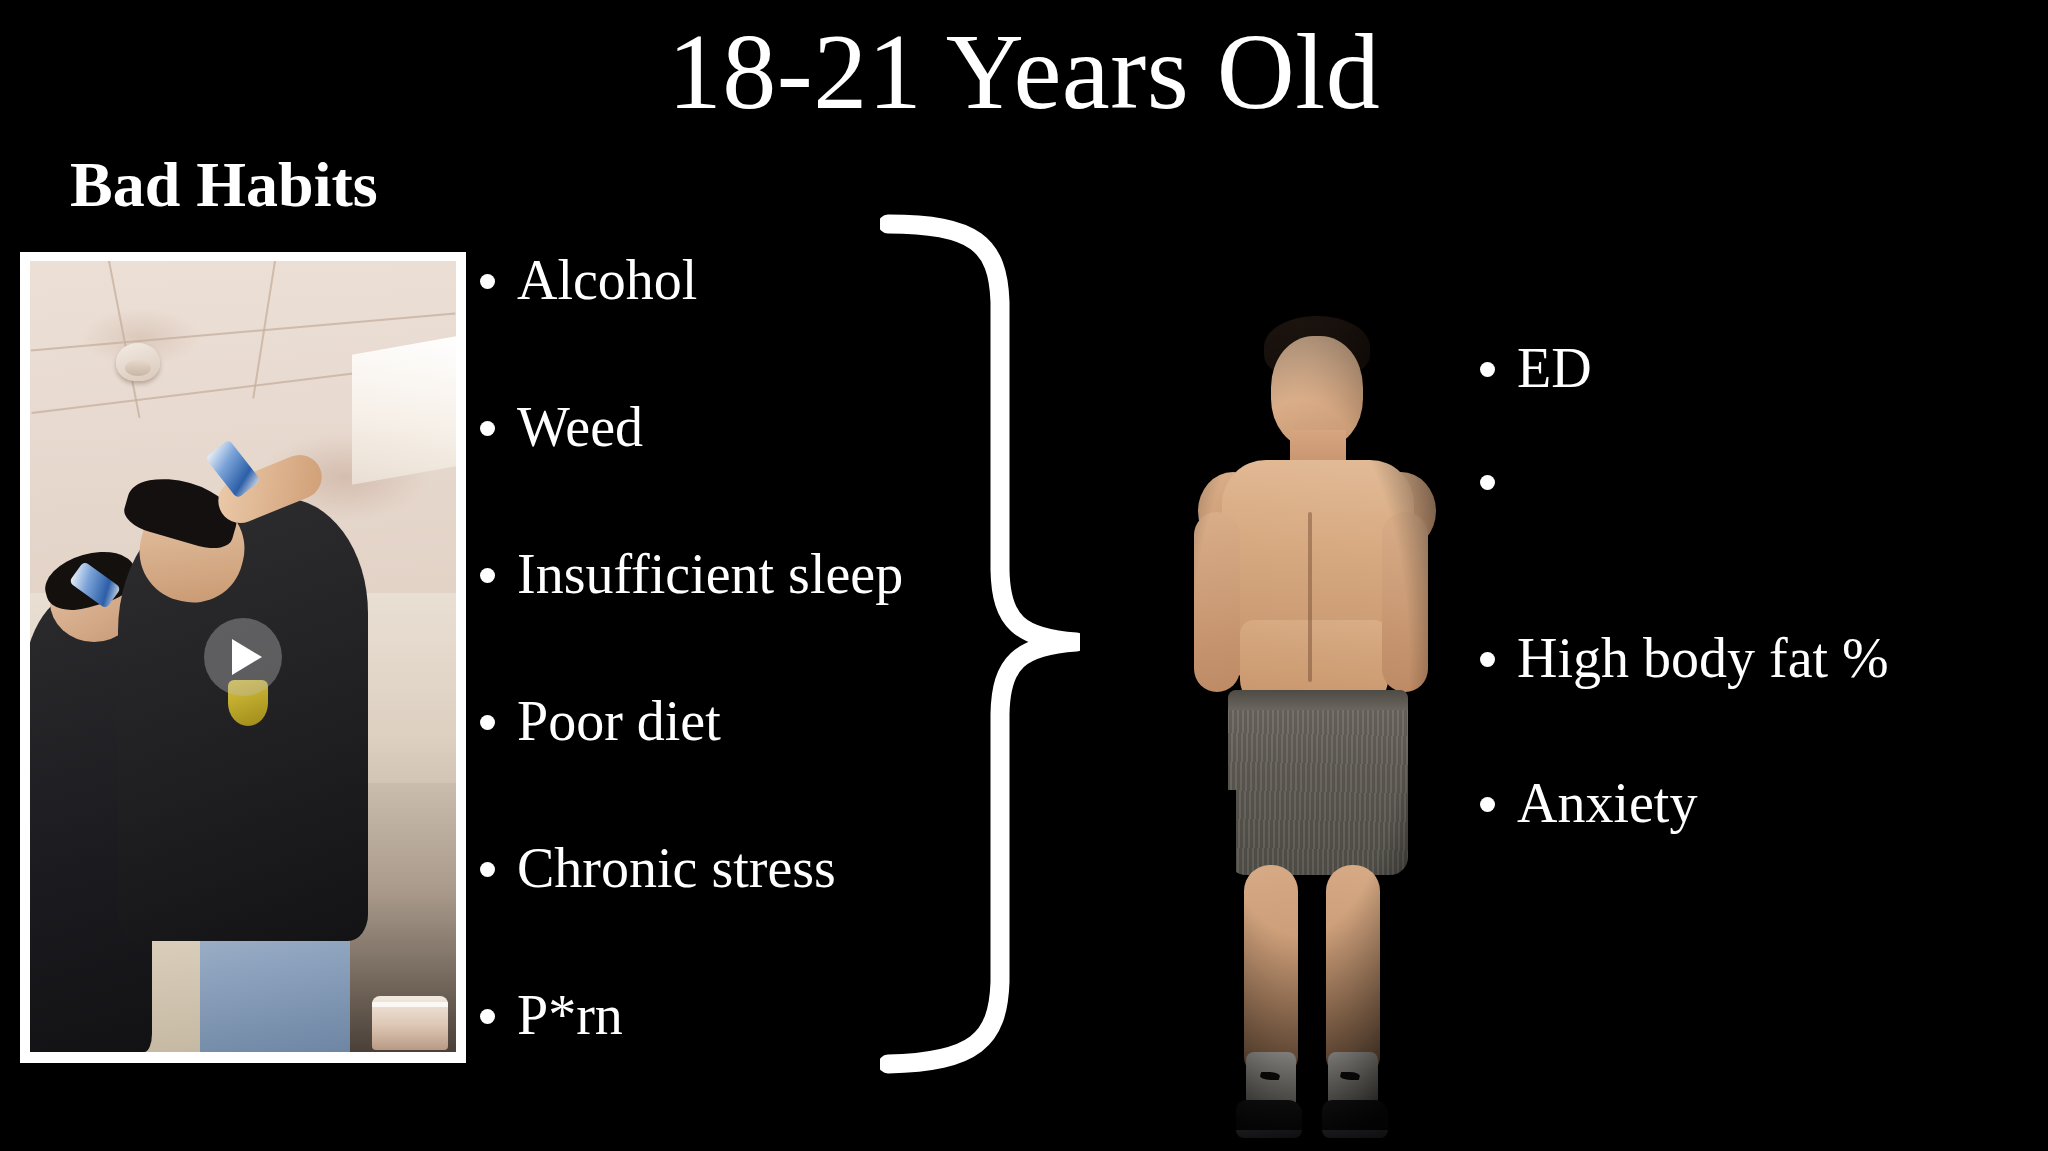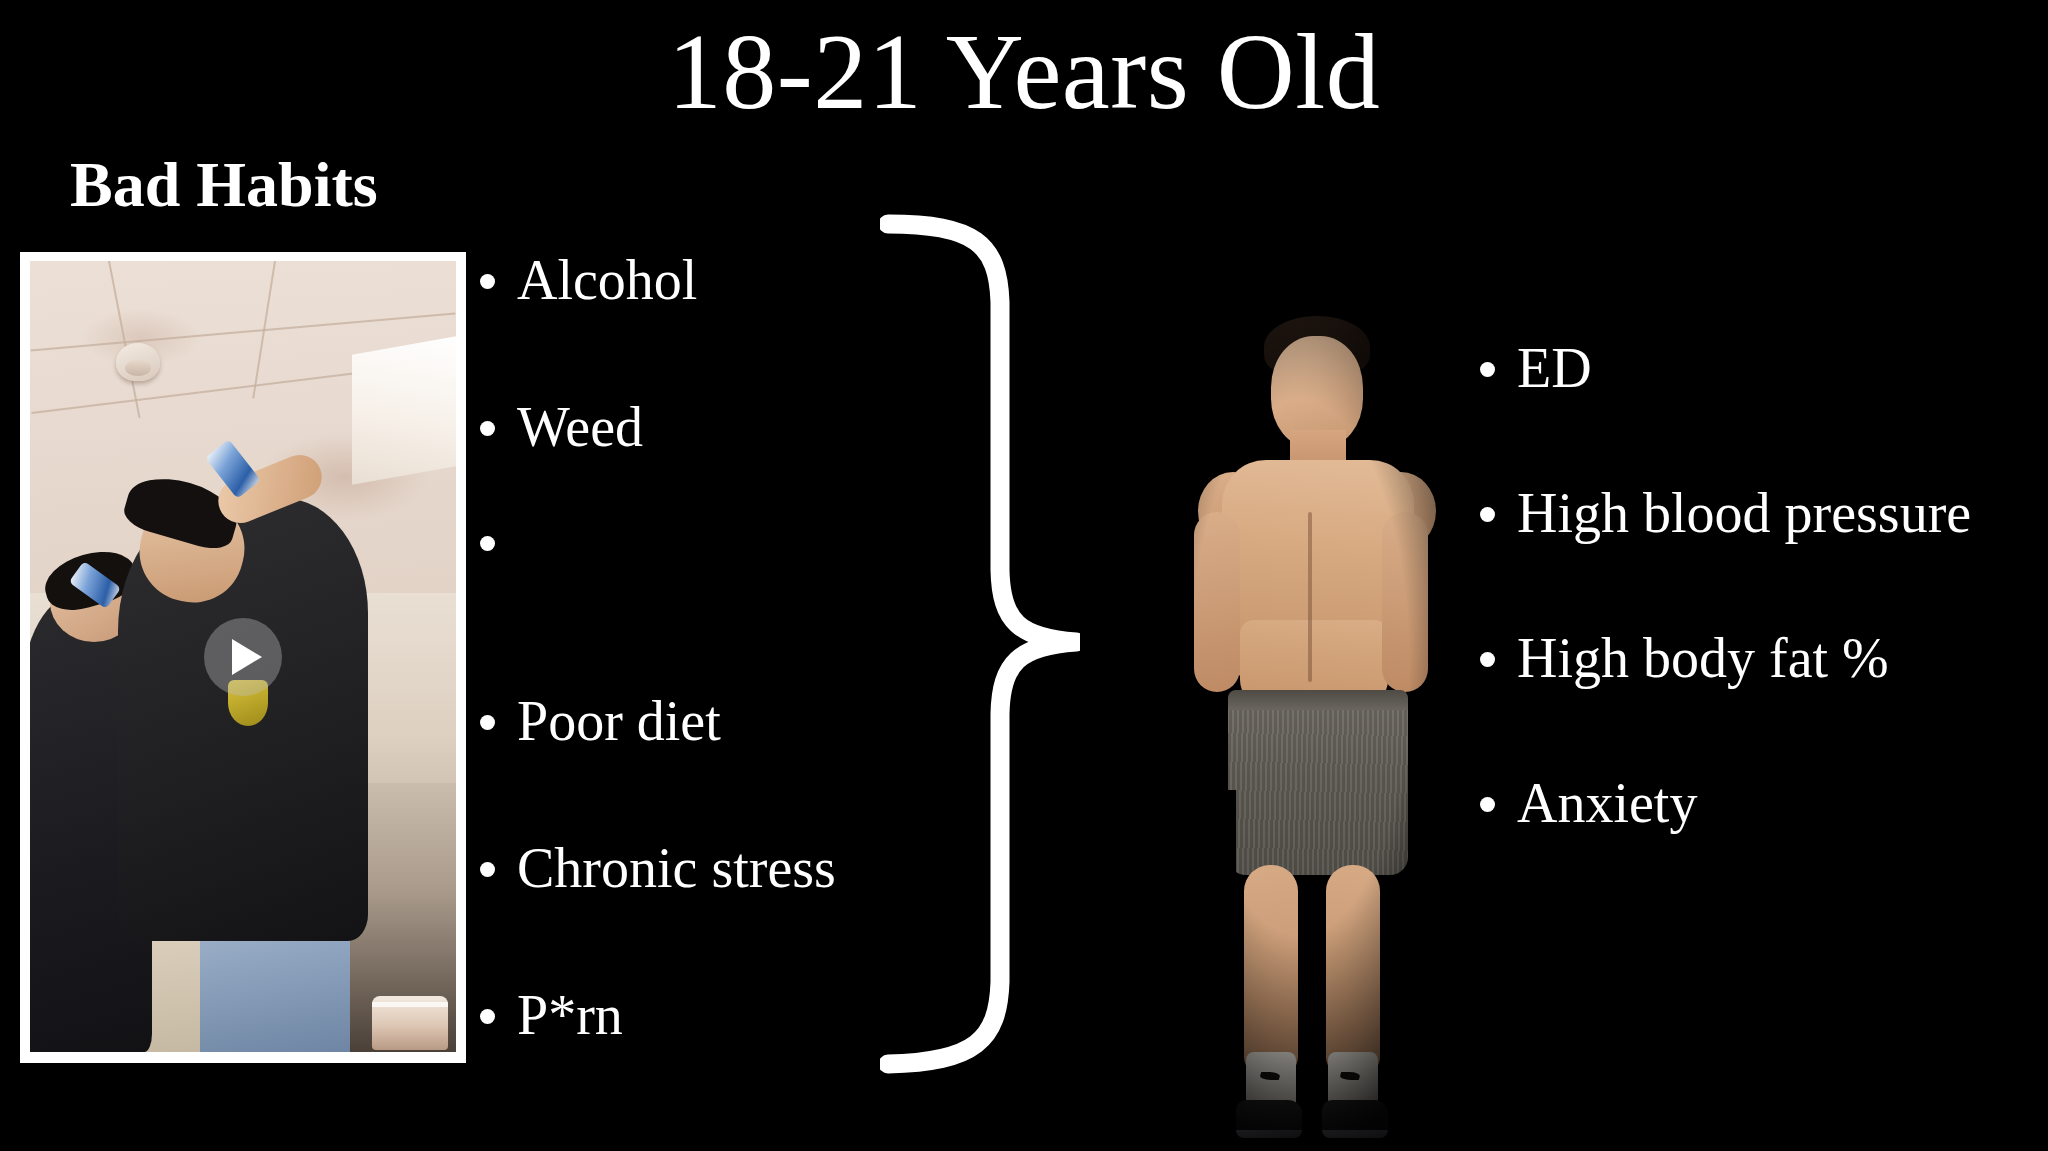--- a/index.html
+++ b/index.html
@@ -380,20 +380,21 @@
     <div class="bullet-item">
       <span class="bullet-dot"></span>
       <span class="bullet-text">Alcohol</span>
     </div>
     <div class="bullet-item">
       <span class="bullet-dot"></span>
       <span class="bullet-text">Weed</span>
     </div>
     <div class="bullet-item">
       <span class="bullet-dot"></span>
+      <span class="bullet-text">Insufficient sleep</span>
     </div>
     <div class="bullet-item">
       <span class="bullet-dot"></span>
       <span class="bullet-text">Poor diet</span>
     </div>
     <div class="bullet-item">
       <span class="bullet-dot"></span>
       <span class="bullet-text">Chronic stress</span>
     </div>
     <div class="bullet-item">
@@ -437,21 +438,20 @@
     <div class="vignette-fade"></div>
   </div>
 
   <div class="bullet-list" id="symptoms-list">
     <div class="bullet-item">
       <span class="bullet-dot"></span>
       <span class="bullet-text">ED</span>
     </div>
     <div class="bullet-item">
       <span class="bullet-dot"></span>
-      <span class="bullet-text">High blood pressure</span>
     </div>
     <div class="bullet-item">
       <span class="bullet-dot"></span>
       <span class="bullet-text">High body fat %</span>
     </div>
     <div class="bullet-item">
       <span class="bullet-dot"></span>
       <span class="bullet-text">Anxiety</span>
     </div>
   </div>

